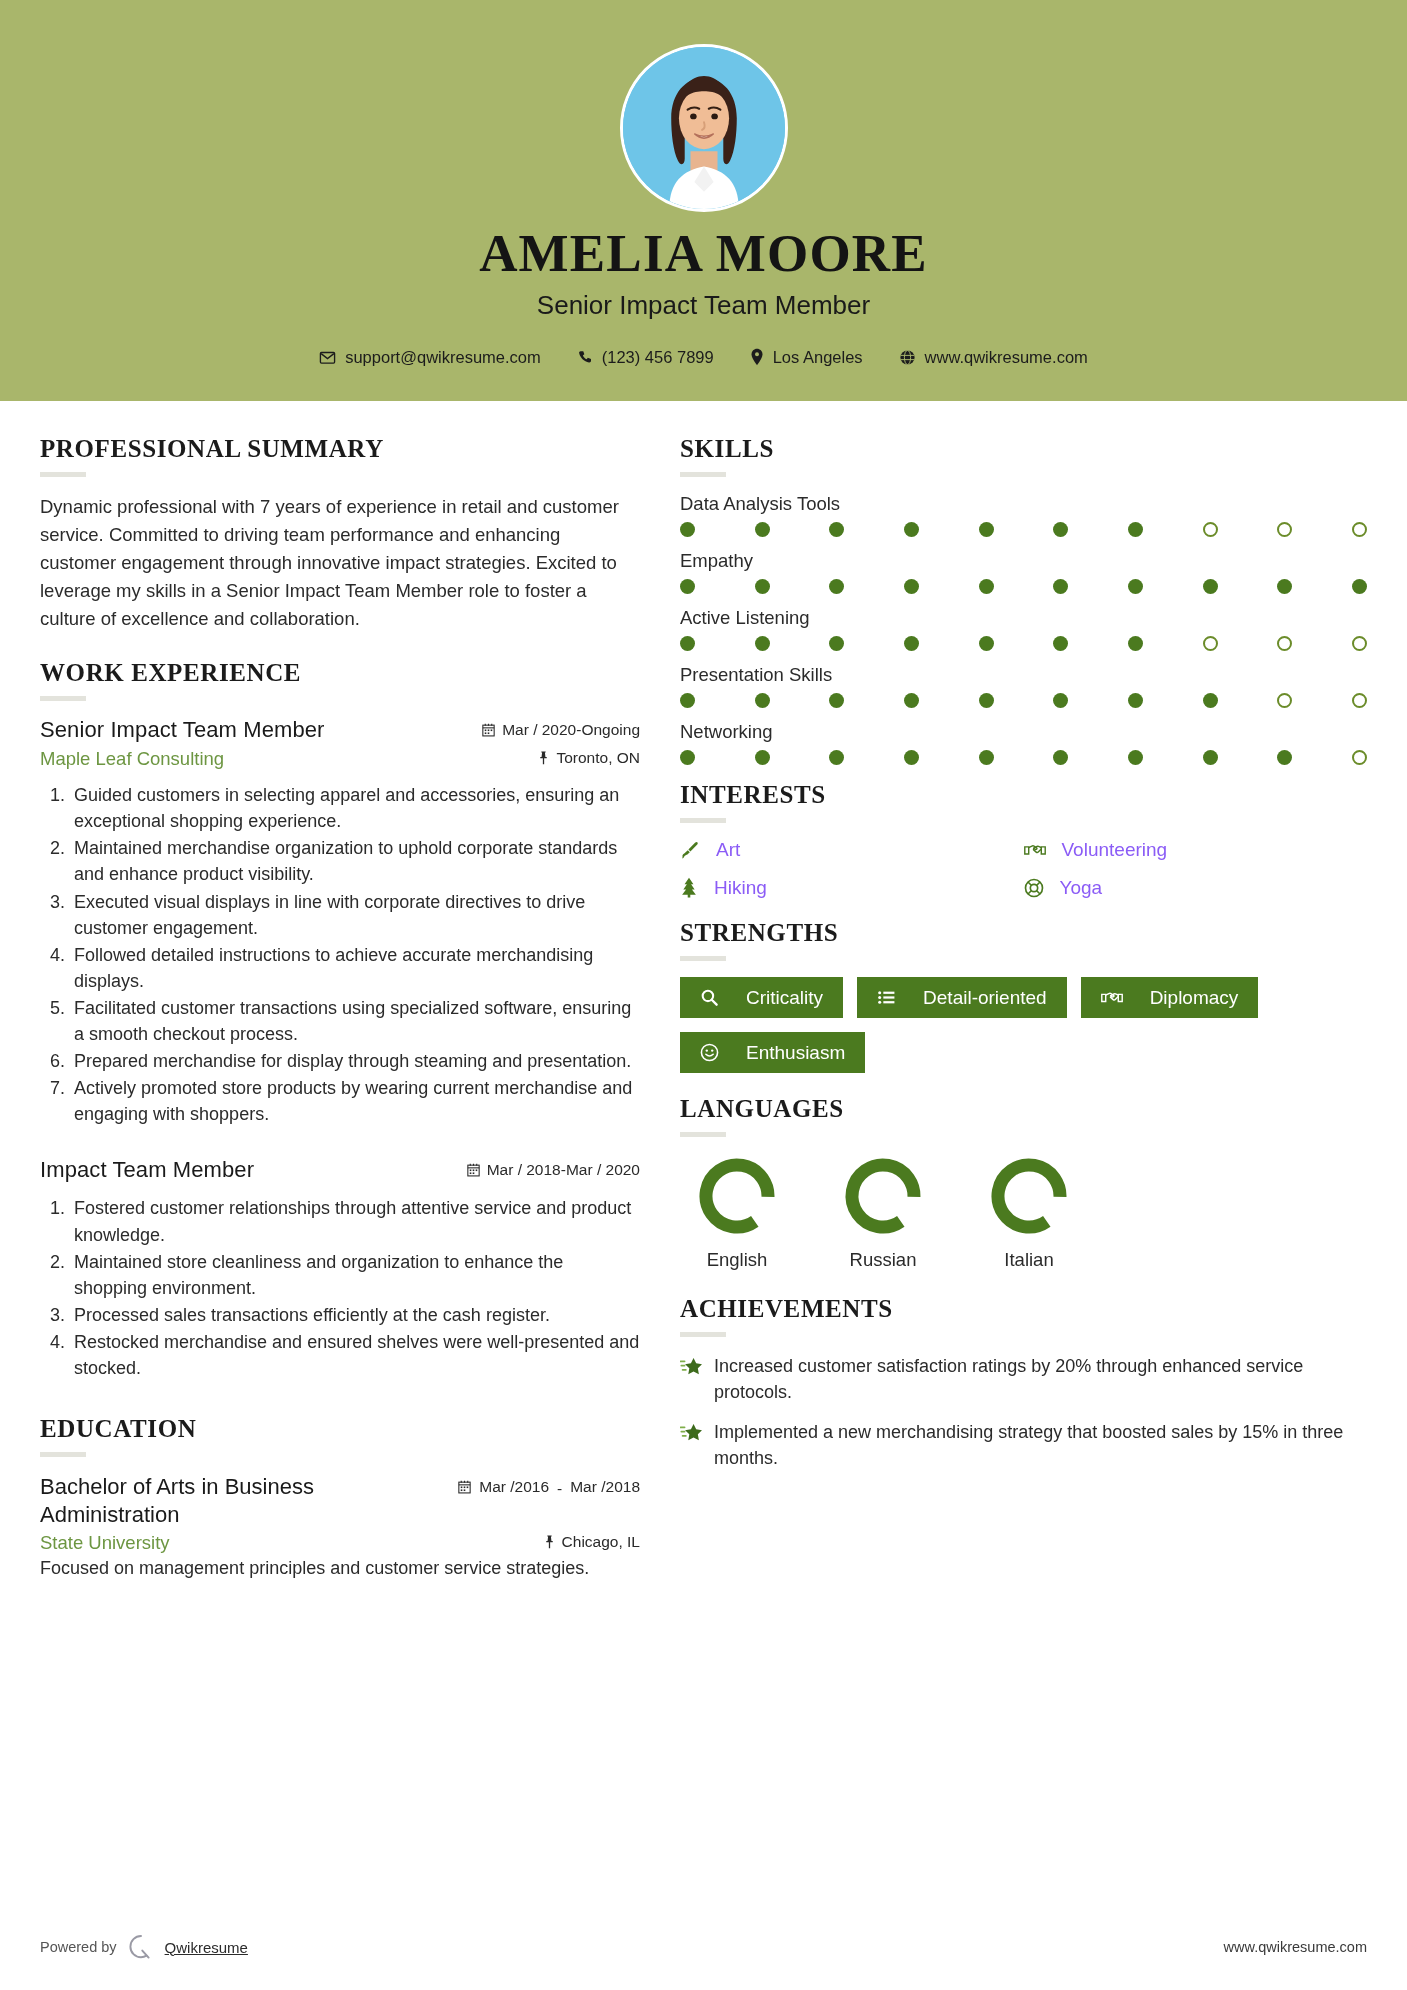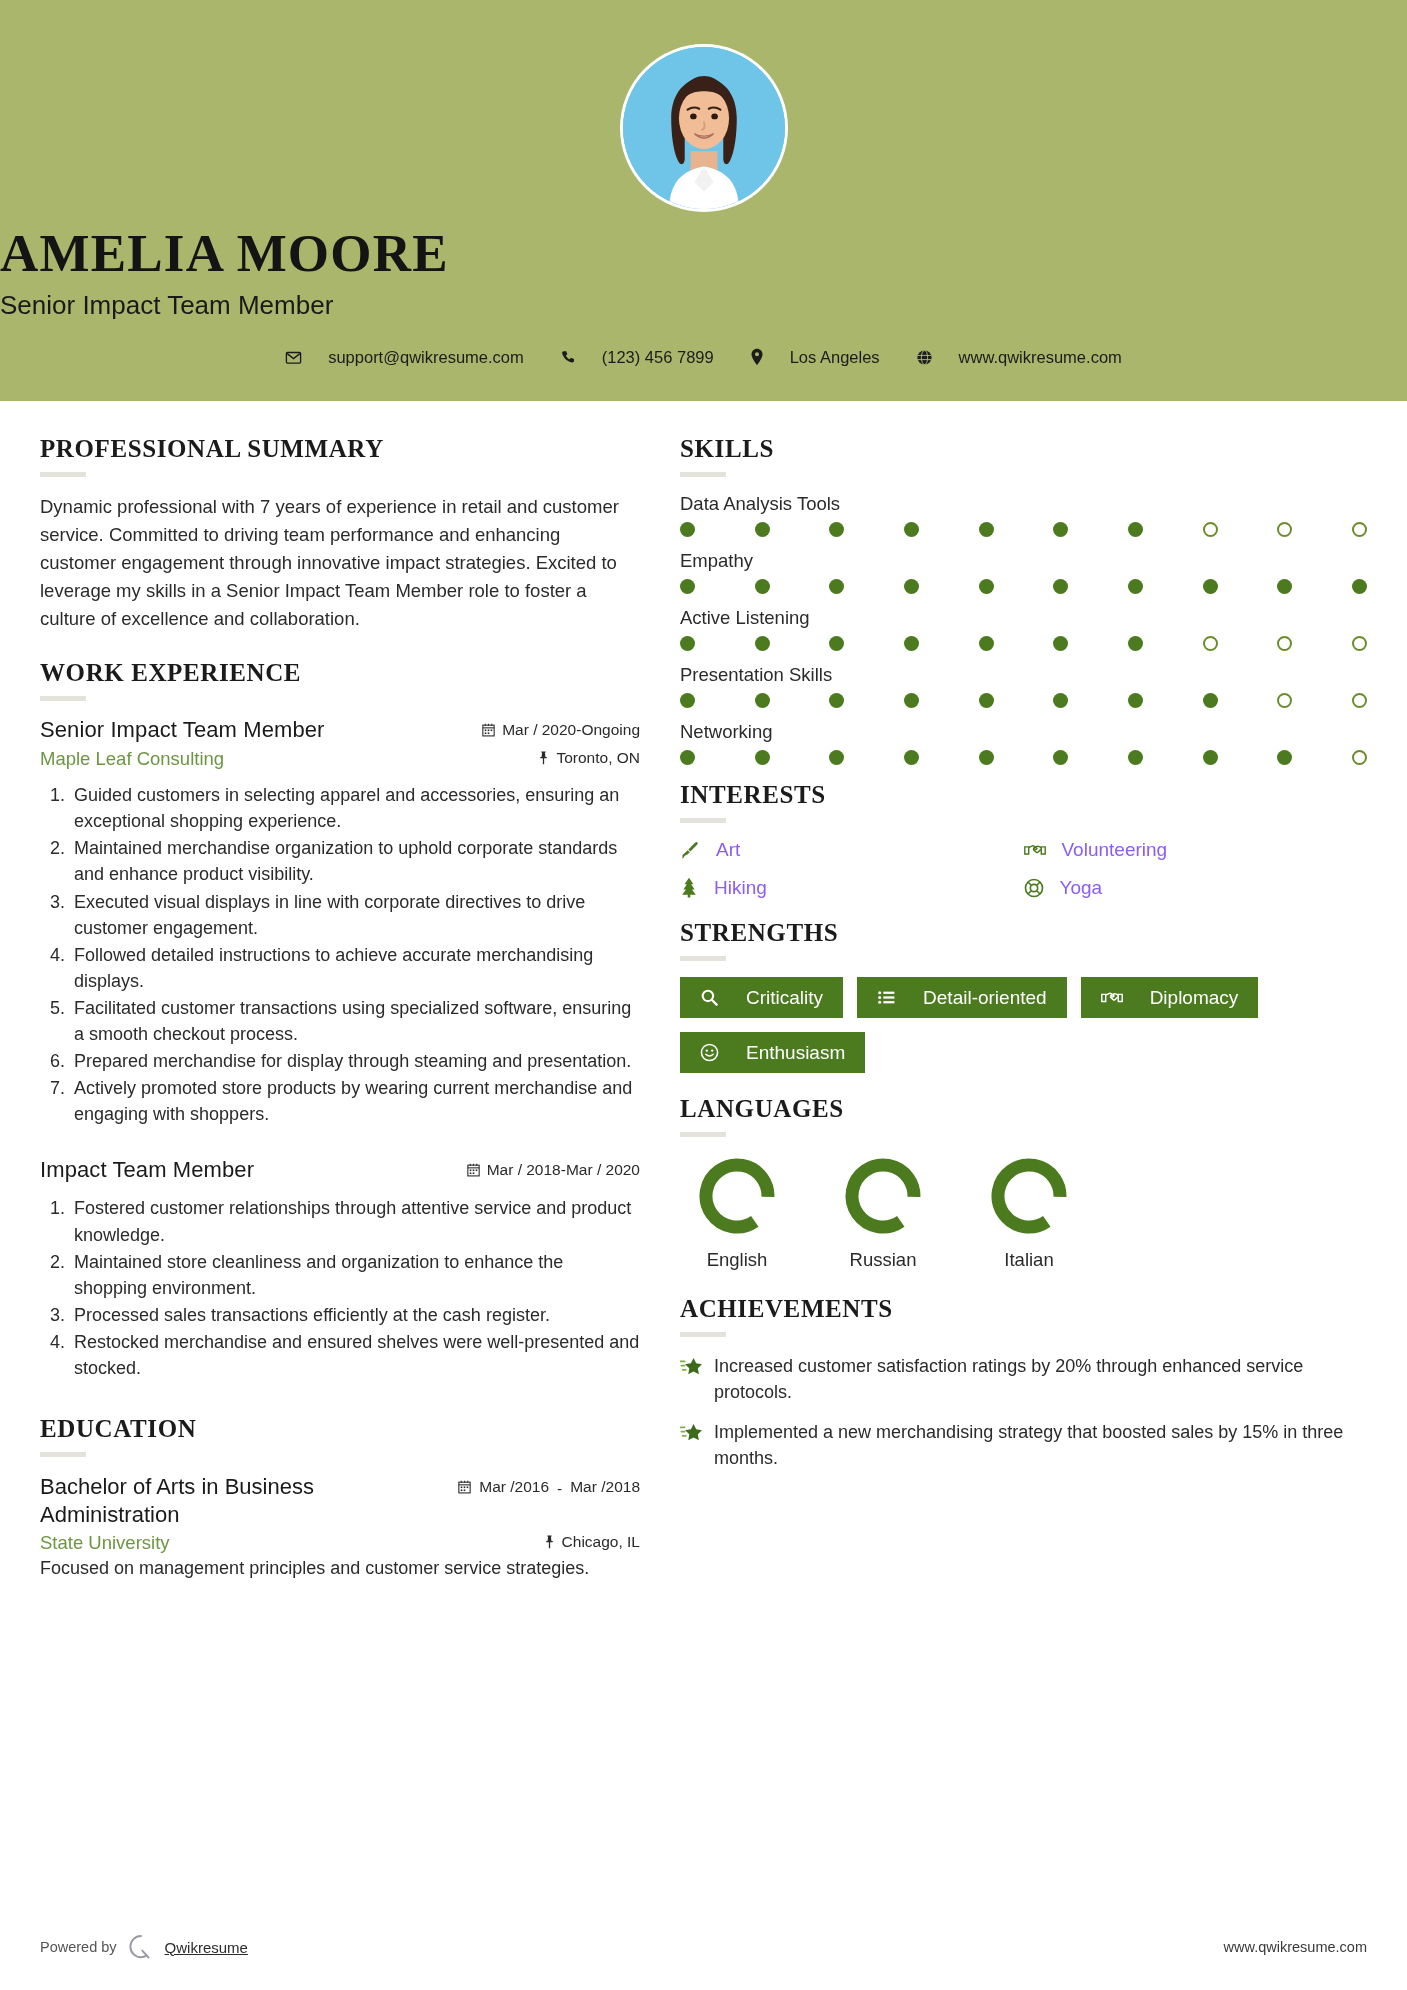--- a/index.html
+++ b/index.html
@@ -14,21 +14,21 @@
     min-height: 1990px;
     background: #ffffff;
     display: flex;
     flex-direction: column;
   }
 
   
   .header {
     background: #a9b66b;
     padding: 44px 0 34px 0;
-    text-align: left;
+    text-align: center;
   }
   .avatar-wrap {
     width: 168px; height: 168px;
     margin: 0 auto 14px auto;
     border-radius: 50%;
     background: #6ec5e8;
     overflow: hidden;
     position: relative;
     border: 3px solid #ffffff;
   }
@@ -53,21 +53,21 @@
     display: flex;
     justify-content: center;
     align-items: center;
     gap: 0;
     font-size: 16.5px;
     color: #1c1c1c;
   }
   .contact-item {
     display: inline-flex;
     align-items: center;
-    gap: 26px;
+    gap: 9px;
     margin: 0 18px;
     white-space: nowrap;
   }
   .contact-item svg { display: block; flex: 0 0 auto; }
 
   
   .body {
     display: flex;
     padding: 34px 40px 0 40px;
     gap: 40px;

